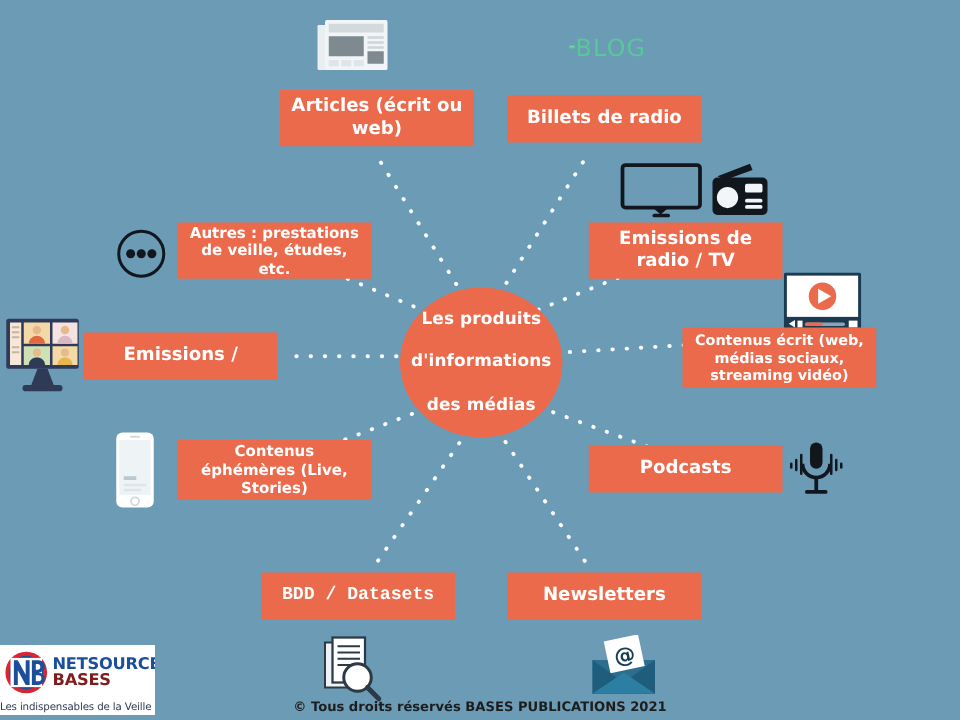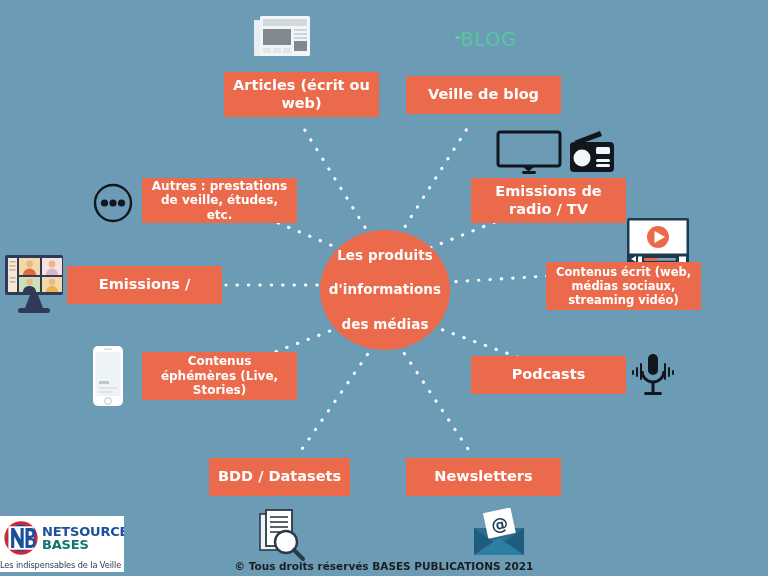--- a/index.html
+++ b/index.html
@@ -31,21 +31,21 @@
     z-index:3;box-sizing:border-box;padding:4px 6px;
   }
   .n-articles{left:224px;top:72px;width:155px;height:45px;font-size:14.5px;}
   .n-blog{left:406px;top:76px;width:155px;height:38px;font-size:14.5px;}
   .n-autres{left:142px;top:178px;width:155px;height:45px;font-size:12px;}
   .n-radio{left:471px;top:178px;width:155px;height:45px;font-size:14.5px;}
   .n-webinaires{left:67px;top:266px;width:155px;height:38px;font-size:14.5px;}
   .n-video{left:546px;top:262px;width:155px;height:48px;font-size:11.5px;}
   .n-ephemere{left:142px;top:352px;width:155px;height:48px;font-size:12px;}
   .n-podcasts{left:471px;top:356px;width:155px;height:38px;font-size:14.5px;}
-  .n-bdd{left:209px;top:458px;width:141px;height:38px;font-size:14.5px;}
+  .n-bdd{left:209px;top:458px;width:155px;height:38px;font-size:14.5px;font-family:Liberation Mono, monospace;}
   .n-news{left:406px;top:458px;width:155px;height:38px;font-size:14.5px;}
 
   .ic{position:absolute;z-index:3;}
   .ic-news{left:252px;top:10px;width:66px;height:52px;}
   .ic-blog{left:455px;top:4px;width:62px;height:68px;
            display:flex;flex-direction:row;align-items:center;justify-content:flex-start;}
   .blog-word{color:#56c99a;font-size:19px;font-weight:400;letter-spacing:1px;line-height:1;margin-top:2px;}
   .ic-dots{left:92px;top:182px;width:42px;height:42px;}
   .ic-tvradio{left:496px;top:130px;width:120px;height:44px;}
   .ic-webinar{left:4px;top:253px;width:60px;height:62px;}
@@ -57,21 +57,21 @@
 
   .logo{
     position:absolute;left:0;top:516px;width:124px;height:56px;
     background:#ffffff;z-index:6;overflow:hidden;
     display:flex;flex-direction:column;
   }
   .logo-top{display:flex;align-items:center;flex:1;padding-left:3px;}
   .logo-mark{width:36px;height:36px;flex:none;}
   .logo-words{margin-left:3px;}
   .logo-ns{color:#1b4f9c;font-weight:bold;font-size:13px;line-height:1.02;letter-spacing:-.2px;}
-  .logo-bs{color:#0f766e;font-weight:bold;font-size:13px;line-height:1.02;letter-spacing:-.2px;}
+  .logo-bs{color:#7f1d1d;font-weight:bold;font-size:13px;line-height:1.02;letter-spacing:-.2px;}
   .logo-tag{
     background:#ffffff;color:#2d3a52;font-size:8.2px;
     padding-bottom:2px;letter-spacing:-.1px;
   }
   .copyright{
     position:absolute;left:0;top:560px;width:768px;text-align:center;
     color:#1d1d1d;font-size:10.5px;font-weight:bold;z-index:5;
   }
 </style>
 </head>
@@ -248,21 +248,21 @@
       </g>
       <path d="M4 20 L29 38 L54 20 L54 47 L4 47 Z" fill="#1f5d7d"></path>
       <path d="M4 47 L29 30 L54 47 Z" fill="#2d7ea3"></path>
     </svg>
   </div>
 
   <div class="node n-articles">
     <span>Articles (écrit ou web)</span>
   </div>
   <div class="node n-blog">
-    <span>Veille de blog</span>
+    <span>Billets de radio</span>
   </div>
   <div class="node n-autres">
     <span>Autres : prestations de veille, études, etc.</span>
   </div>
   <div class="node n-radio">
     <span>Emissions de radio / TV</span>
   </div>
   <div class="node n-webinaires">
     <span>Emissions /</span>
   </div>

